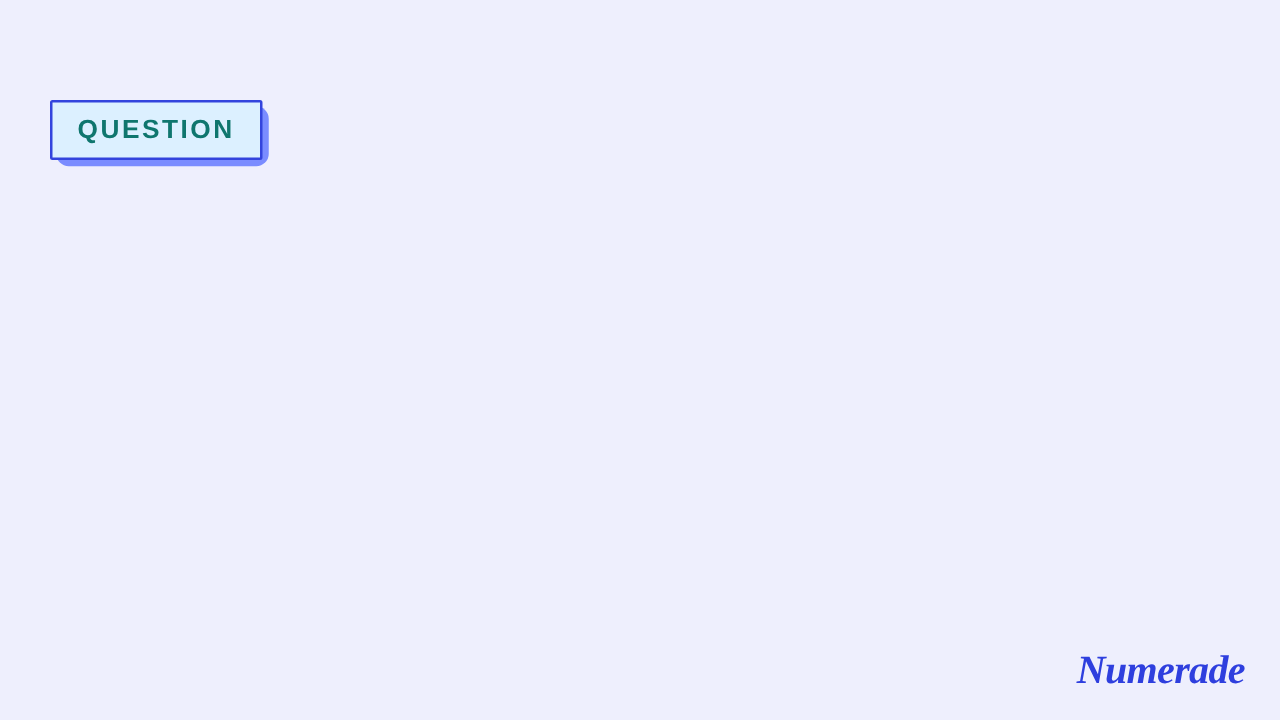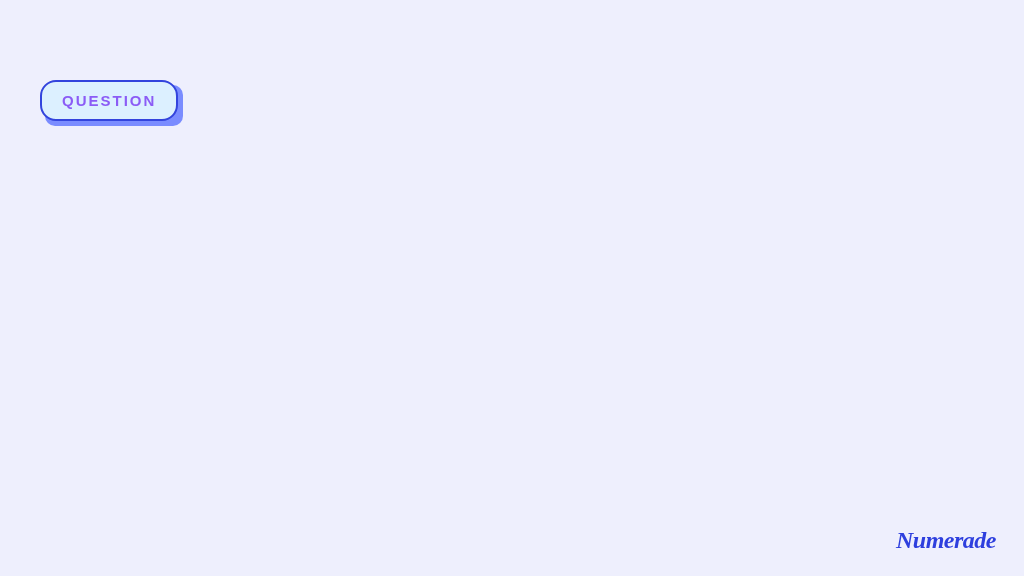--- a/index.html
+++ b/index.html
@@ -29,39 +29,39 @@
       left: 5px;
       width: 100%;
       height: 100%;
       background-color: #7a8cff;
       border-radius: 10px;
     }
     .badge {
       position: relative;
       background-color: #dcf0ff;
       border: 2px solid #3344dd;
-      border-radius: 16px;
+      border-radius: 2px;
       padding: 10px 20px;
-      color: #8b5cf6;
-      font-size: 15px;
+      color: #0f766e;
+      font-size: 21px;
       font-weight: 600;
       letter-spacing: 2px;
     }
     .question-text {
       font-size: 21px;
       color: #1a1a2e;
       line-height: 1.4;
       font-weight: 400;
     }
     .logo {
       position: absolute;
       bottom: 22px;
       right: 28px;
       color: #2e3fde;
-      font-size: 24px;
+      font-size: 32px;
       font-weight: 700;
       font-style: italic;
       font-family: Georgia, "Times New Roman", serif;
       letter-spacing: -0.5px;
     }
     .logo::after {
       content: "";
     }
   </style>
 </head>

